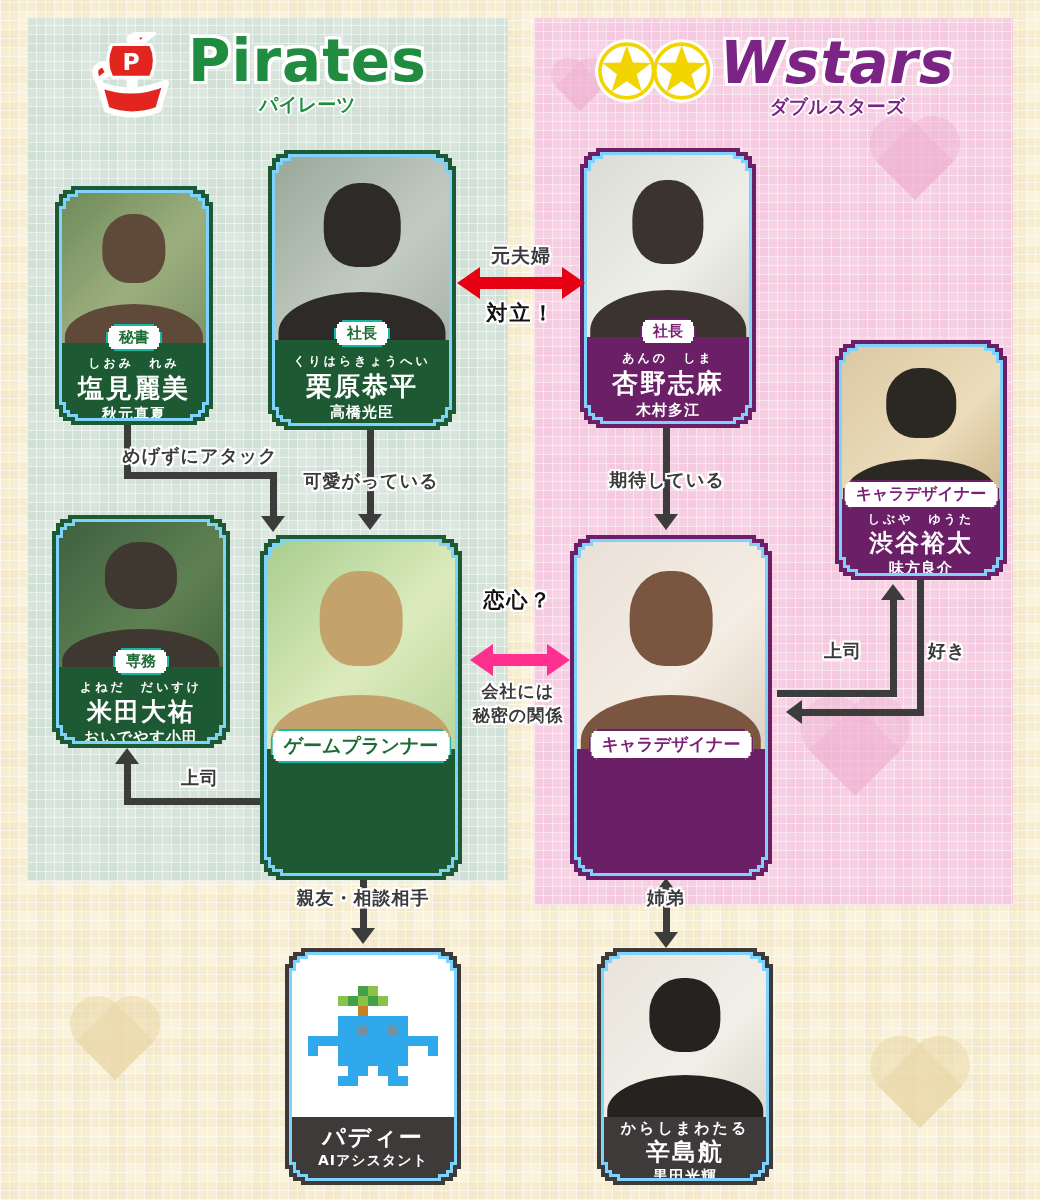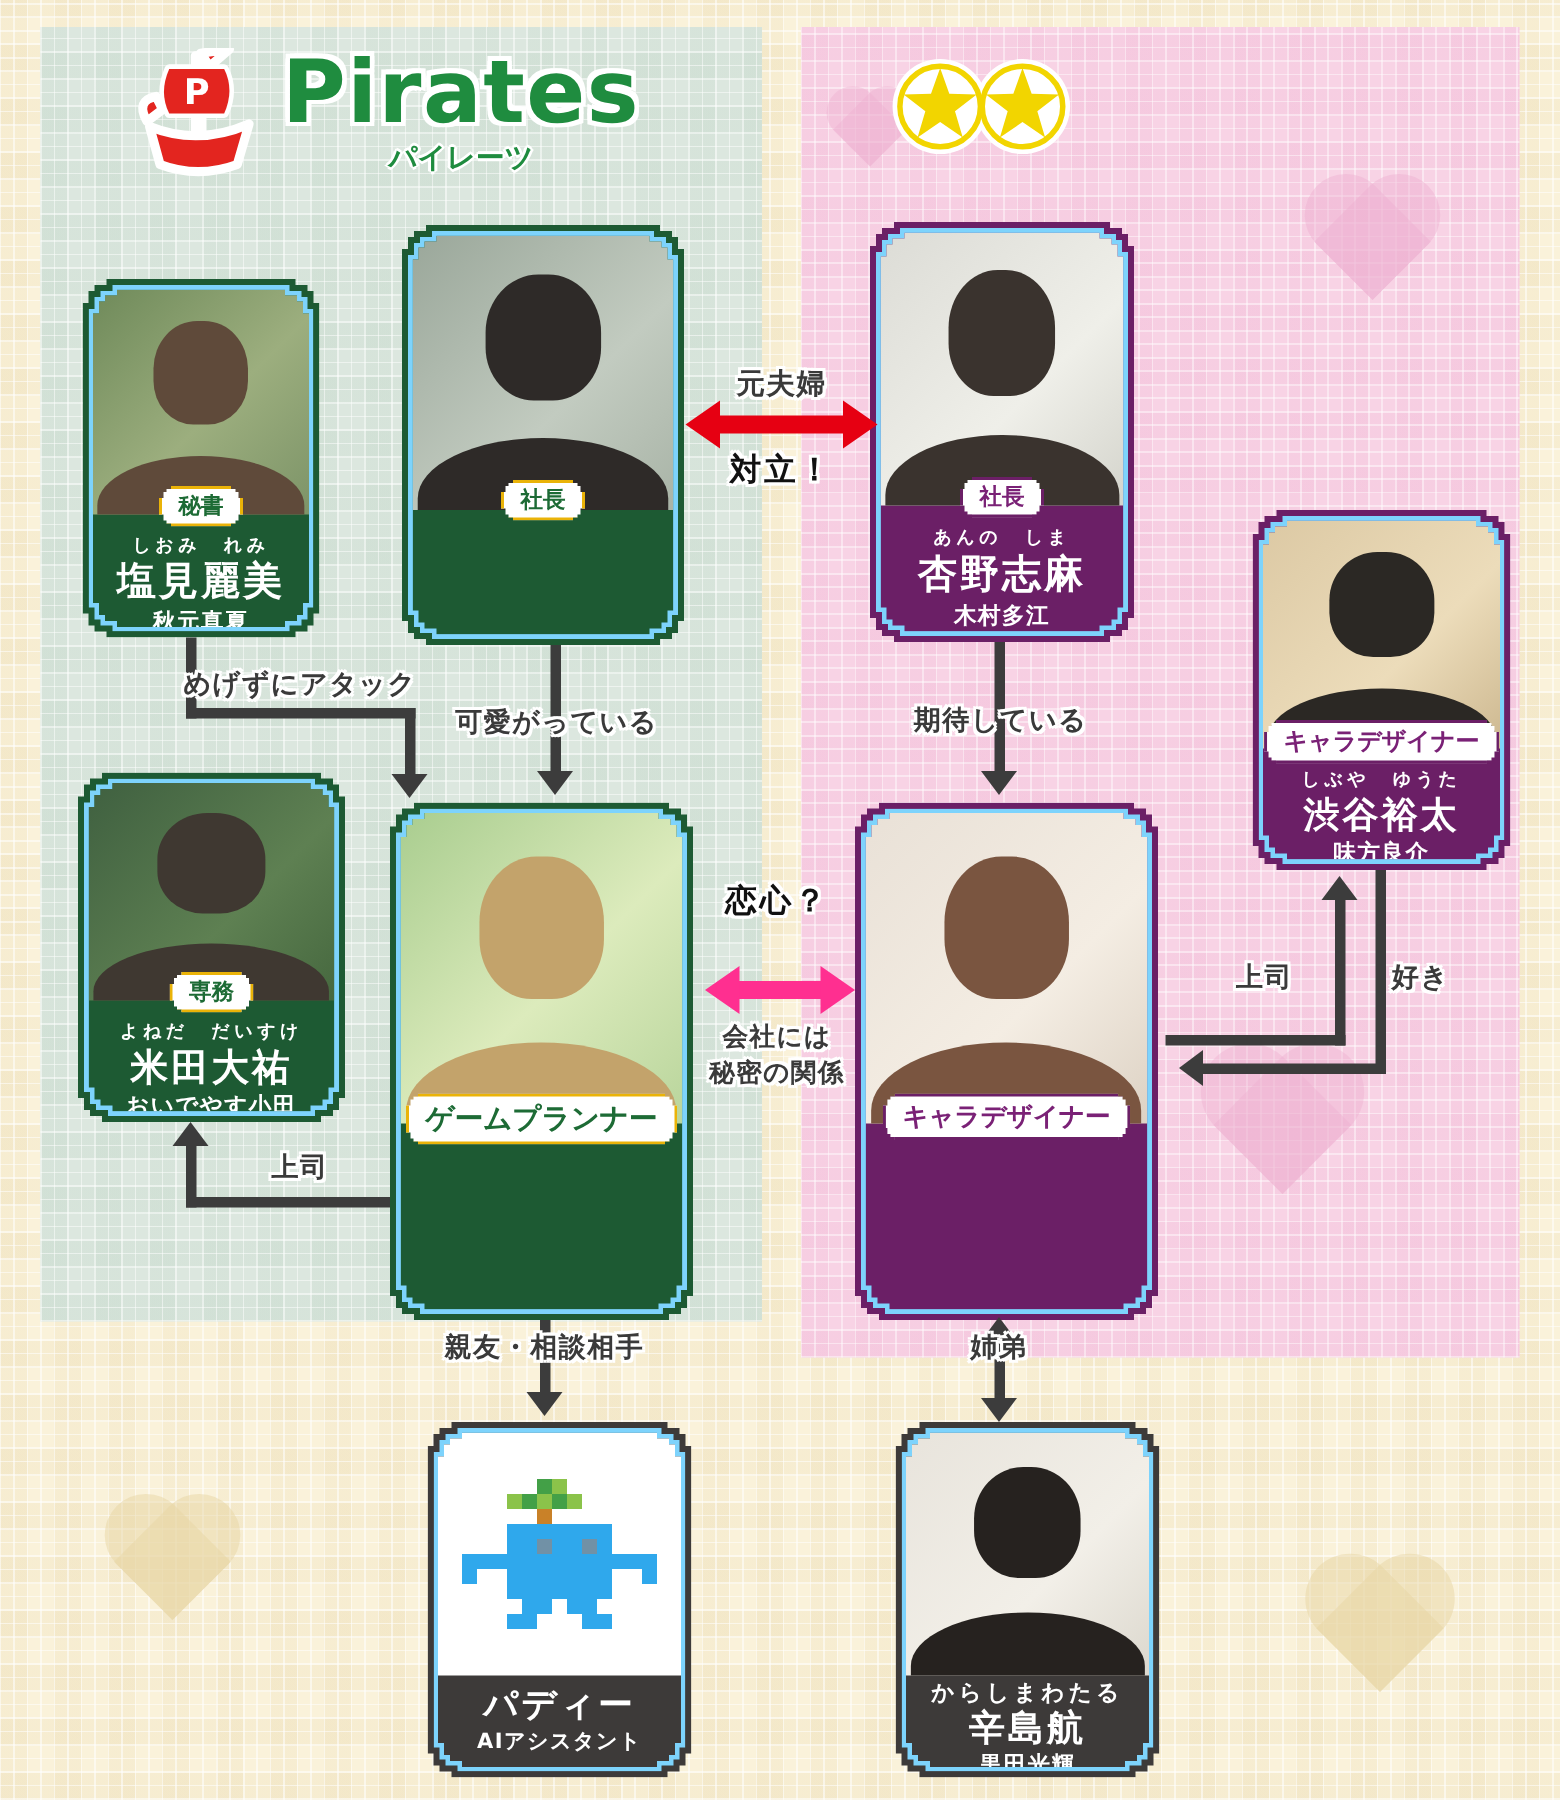--- a/index.html
+++ b/index.html
@@ -77,21 +77,21 @@
   .cname { font-size:26px; font-weight:bold; letter-spacing:2px; line-height:1.05; }
   .cname.big { font-size:32px; }
   .actor { font-size:15px; font-weight:bold; letter-spacing:1px; }
 
   .badge { position:absolute; left:50%; transform:translateX(-50%); background:#fff;
     font-weight:bold; font-size:15px; padding:2px 11px; white-space:nowrap; z-index:3;
     clip-path:polygon(0 8px,3px 8px,3px 4px,5px 4px,5px 2px,8px 2px,8px 0,
       calc(100% - 8px) 0,calc(100% - 8px) 2px,calc(100% - 5px) 2px,calc(100% - 5px) 4px,calc(100% - 3px) 4px,calc(100% - 3px) 8px,100% 8px,
       100% calc(100% - 8px),calc(100% - 3px) calc(100% - 8px),calc(100% - 3px) calc(100% - 4px),calc(100% - 5px) calc(100% - 4px),calc(100% - 5px) calc(100% - 2px),calc(100% - 8px) calc(100% - 2px),calc(100% - 8px) 100%,
       8px 100%,8px calc(100% - 2px),5px calc(100% - 2px),5px calc(100% - 4px),3px calc(100% - 4px),3px calc(100% - 8px),0 calc(100% - 8px)); }
-  .badge.g { color:#1d6b35; border:2px solid #eab308; }
+  .badge.g { color:#1d6b35; border:2px solid #14b8a6; }
   .badge.p { color:#7a2176; border:2px solid #6b1f66; }
 
   
   .line { position:absolute; background:#3c3c3c; }
   .ah { position:absolute; width:0; height:0; }
   .ah-down  { border-left:12px solid transparent; border-right:12px solid transparent; border-top:16px solid #3c3c3c; }
   .ah-up    { border-left:12px solid transparent; border-right:12px solid transparent; border-bottom:16px solid #3c3c3c; }
   .ah-left  { border-top:12px solid transparent; border-bottom:12px solid transparent; border-right:16px solid #3c3c3c; }
   .fatline { position:absolute; }
   .fah { position:absolute; width:0; height:0; }
@@ -141,20 +141,24 @@
 
 <div class="logo" style="left:592px; top:34px;">
   <svg width="122" height="74" viewBox="0 0 200 116">
     <circle cx="57" cy="58" r="52" fill="#fff"></circle>
     <circle cx="147" cy="58" r="52" fill="#fff"></circle>
     <circle cx="57" cy="58" r="44" fill="none" stroke="#f2d500" stroke-width="6"></circle>
     <circle cx="147" cy="58" r="44" fill="none" stroke="#f2d500" stroke-width="6"></circle>
     <polygon fill="#f2d500" points="57,16 67,44.2 96.9,45 73.2,63.3 81.7,92 57,75 32.3,92 40.8,63.3 17.1,45 47,44.2"></polygon>
     <polygon fill="#f2d500" points="147,16 157,44.2 186.9,45 163.2,63.3 171.7,92 147,75 122.3,92 130.8,63.3 107.1,45 137,44.2"></polygon>
   </svg>
+  <div class="logo-textcol" style="margin-left:6px;">
+    <div class="logo-main wstars-c">Wstars</div>
+    <div class="logo-sub wstars-c" style="font-style:normal;">ダブルスターズ</div>
+  </div>
 </div>
 
 <div class="card green pxclip" style="left:55px;top:186px;width:158px;height:239px">
   <div class="card-white pxclip">
       <div class="card-body pxclip">
     <div class="photo" style="height:150px;--sil:#5f4a3a;background:linear-gradient(135deg,#6f8a5a,#9cae7e 55%,#7d9468)">
       <div class="sil-body"></div>
           <div class="sil-head"></div>
     </div>
     <div class="nameplate">
@@ -166,20 +170,25 @@
     </div>
   <div class="badge g" style="top:138px">秘書</div>
 </div>
 
 <div class="card green pxclip" style="left:268px;top:150px;width:188px;height:280px">
   <div class="card-white pxclip">
       <div class="card-body pxclip">
     <div class="photo" style="height:183px;--sil:#2e2a28;background:linear-gradient(135deg,#9aa79a,#c2cbc0 60%,#a9b4a7)">
       <div class="sil-body"></div>
           <div class="sil-head"></div>
+    </div>
+    <div class="nameplate">
+      <div class="furigana">くりはらきょうへい</div>
+      <div class="cname">栗原恭平</div>
+      <div class="actor">高橋光臣</div>
     </div>
   </div>
     </div>
   <div class="badge g" style="top:170px">社長</div>
 </div>
 
 <div class="card purple pxclip" style="left:580px;top:148px;width:176px;height:280px">
   <div class="card-white pxclip">
       <div class="card-body pxclip">
     <div class="photo" style="height:182px;--sil:#3a332e;background:linear-gradient(135deg,#dcdcd6,#efefe9 60%,#d4d4cc)">

